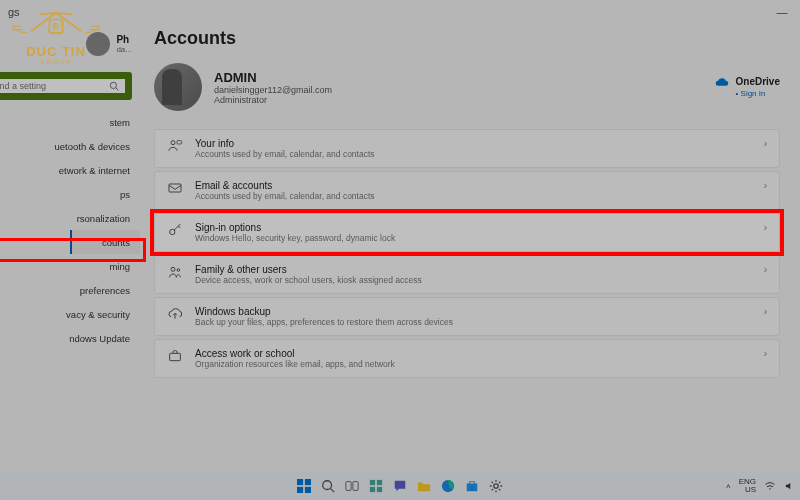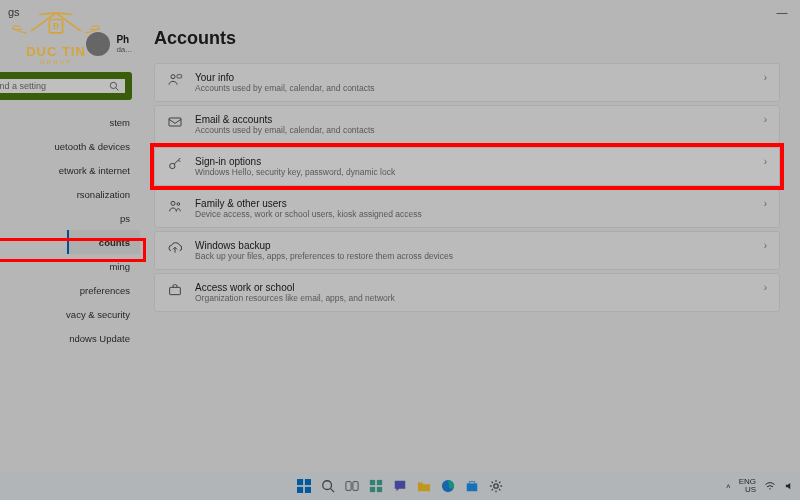--- a/index.html
+++ b/index.html
@@ -19,21 +19,21 @@
     .profile-small { display: flex; align-items: center; gap: 6px; padding: 4px 8px; margin-bottom: 8px; }
     .profile-small .av { width: 24px; height: 24px; border-radius: 50%; background: #888; }
     .profile-small .pname { font-size: 10px; font-weight: 600; color: #222; }
     .profile-small .pemail { font-size: 8px; color: #666; }
     
     .search-box { margin: 4px 8px 10px; display: flex; align-items: center; border: 7px solid #4d7c0f; border-radius: 3px; background: #fff; padding: 2px 6px; }
     .search-box input { border: none; outline: none; flex: 1; font-size: 9px; background: transparent; }
     .search-box .sicon { width: 10px; height: 10px; }
     
     .nav-item { padding: 6px 10px; font-size: 9.5px; color: #333; display: flex; align-items: center; gap: 8px; cursor: pointer; }
-    .nav-item.active { background: #e8e8e8; border-left: 2px solid #0067c0; position: relative; font-weight: bold; }
+    .nav-item.active { background: #e8e8e8; border-left: 2px solid #0067c0; position: relative; }
     .nav-item .nicon { width: 12px; height: 12px; display: inline-block; }
     
     .highlight-nav { position: absolute; left: -4px; top: 238px; width: 150px; height: 24px; border: 3px solid #ff0000; z-index: 200; pointer-events: none; }
     
     .main { flex: 1; padding: 4px 20px 10px 14px; overflow-y: auto; }
     .page-title { font-size: 18px; font-weight: 600; color: #222; margin-bottom: 14px; }
     
     .hero { display: flex; align-items: center; justify-content: space-between; margin-bottom: 18px; }
     .hero-left { display: flex; align-items: center; gap: 12px; }
     .avatar-big { width: 48px; height: 48px; border-radius: 50%; background: linear-gradient(135deg, #8a8a8a, #666); background-size: cover; position: relative; overflow: hidden; }
@@ -106,25 +106,25 @@
       <div class="nav-item">
           <span class="nicon"></span>
           <span>uetooth &amp; devices</span>
         </div>
       <div class="nav-item">
           <span class="nicon"></span>
           <span>etwork &amp; internet</span>
         </div>
       <div class="nav-item">
           <span class="nicon"></span>
+          <span>ps</span>
+        </div>
+      <div class="nav-item">
+          <span class="nicon"></span>
           <span>rsonalization</span>
-        </div>
-      <div class="nav-item">
-          <span class="nicon"></span>
-          <span>ps</span>
         </div>
       <div class="nav-item active">
           <span class="nicon"></span>
           <span>counts</span>
         </div>
       <div class="nav-item">
           <span class="nicon"></span>
           <span>ming</span>
         </div>
       <div class="nav-item">
@@ -137,20 +137,39 @@
         </div>
       <div class="nav-item">
           <span class="nicon"></span>
           <span>ndows Update</span>
         </div>
     </div>
 
     <div class="main">
       <div class="page-title">Accounts</div>
 
+      <div class="hero">
+        <div class="hero-left">
+          <div class="avatar-big"></div>
+          <div>
+            <div class="hero-name">ADMIN</div>
+            <div class="hero-email">danielsingger112@gmail.com</div>
+            <div class="hero-role">Administrator</div>
+          </div>
+        </div>
+        <div class="hero-right">
+          <div class="onedrive-row">
+            <svg class="cloud-icon" viewBox="0 0 24 16">
+                <path d="M6 14 Q2 14 2 10 Q2 6 6 6 Q7 2 12 2 Q17 2 18 6 Q22 6 22 10 Q22 14 18 14 Z" fill="#0078d4"></path>
+              </svg>
+            <div class="od-title">OneDrive</div>
+          </div>
+          <div class="od-sub">• Sign In</div>
+        </div>
+      </div>
 
       <div class="card">
         <svg class="cicon" viewBox="0 0 24 24">
             <circle cx="9" cy="7" r="3" fill="none" stroke="#555" stroke-width="1.5"></circle>
             <path d="M3 19c0-3 3-5 6-5s6 2 6 5" fill="none" stroke="#555" stroke-width="1.5"></path>
             <rect x="15" y="4" width="7" height="5" rx="1" fill="none" stroke="#555" stroke-width="1.2"></rect>
           </svg>
         <div class="card-body">
             <div class="card-title">Your info</div>
             <div class="card-sub">Accounts used by email, calendar, and contacts</div>

